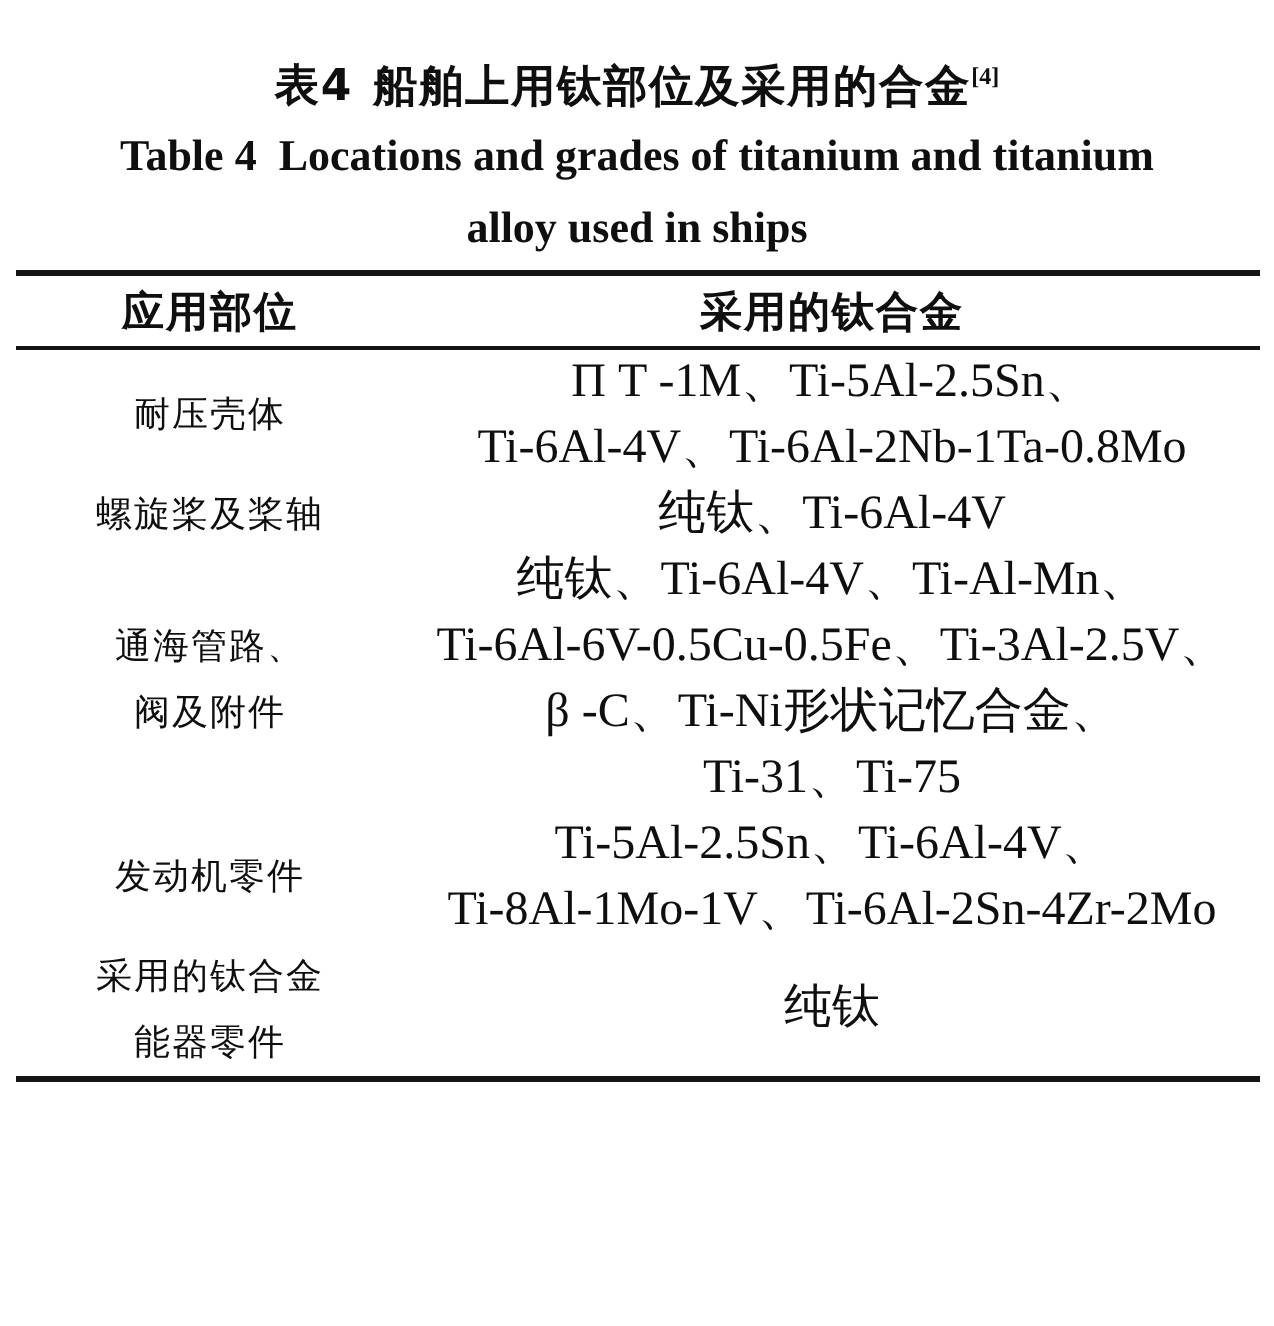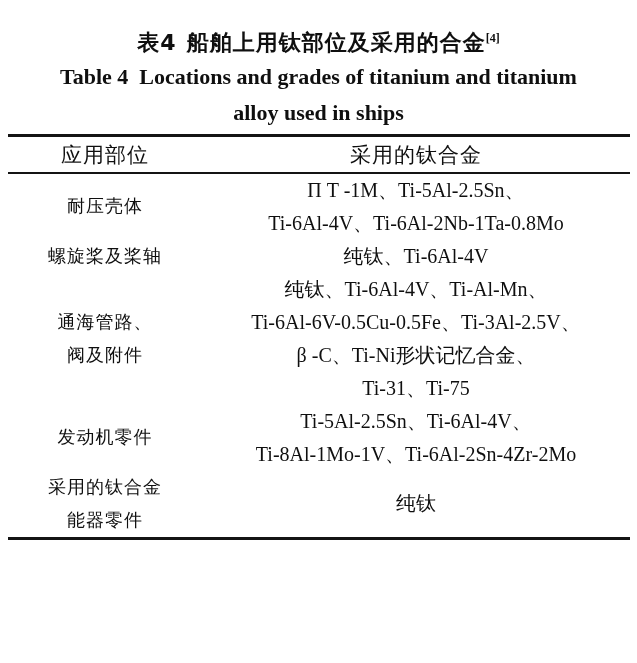--- a/index.html
+++ b/index.html
@@ -43,39 +43,39 @@
     width: 622px;
     margin: 3px 7px 0 8px;
     border-collapse: collapse;
     border-top: 3px solid #141414;
     border-bottom: 3px solid #141414;
   }
   table.ti-table thead tr {
     border-bottom: 2px solid #141414;
   }
   table.ti-table th {
-    font-weight: normal;
+    font-weight: bold;
     font-size: 21px;
     height: 37px;
     text-align: center;
     vertical-align: middle;
     letter-spacing: 1px;
   }
   table.ti-table td {
     text-align: center;
     vertical-align: middle;
     padding: 0;
   }
   td.loc {
     width: 194px;
     font-size: 18px;
     letter-spacing: 1px;
   }
   td.alloys {
-    font-size: 20px;
+    font-size: 24px;
   }
   .cell-line {
     line-height: 33px;
     white-space: pre;
   }
 </style>
 </head>
 <body>
 
 <div class="doc">

